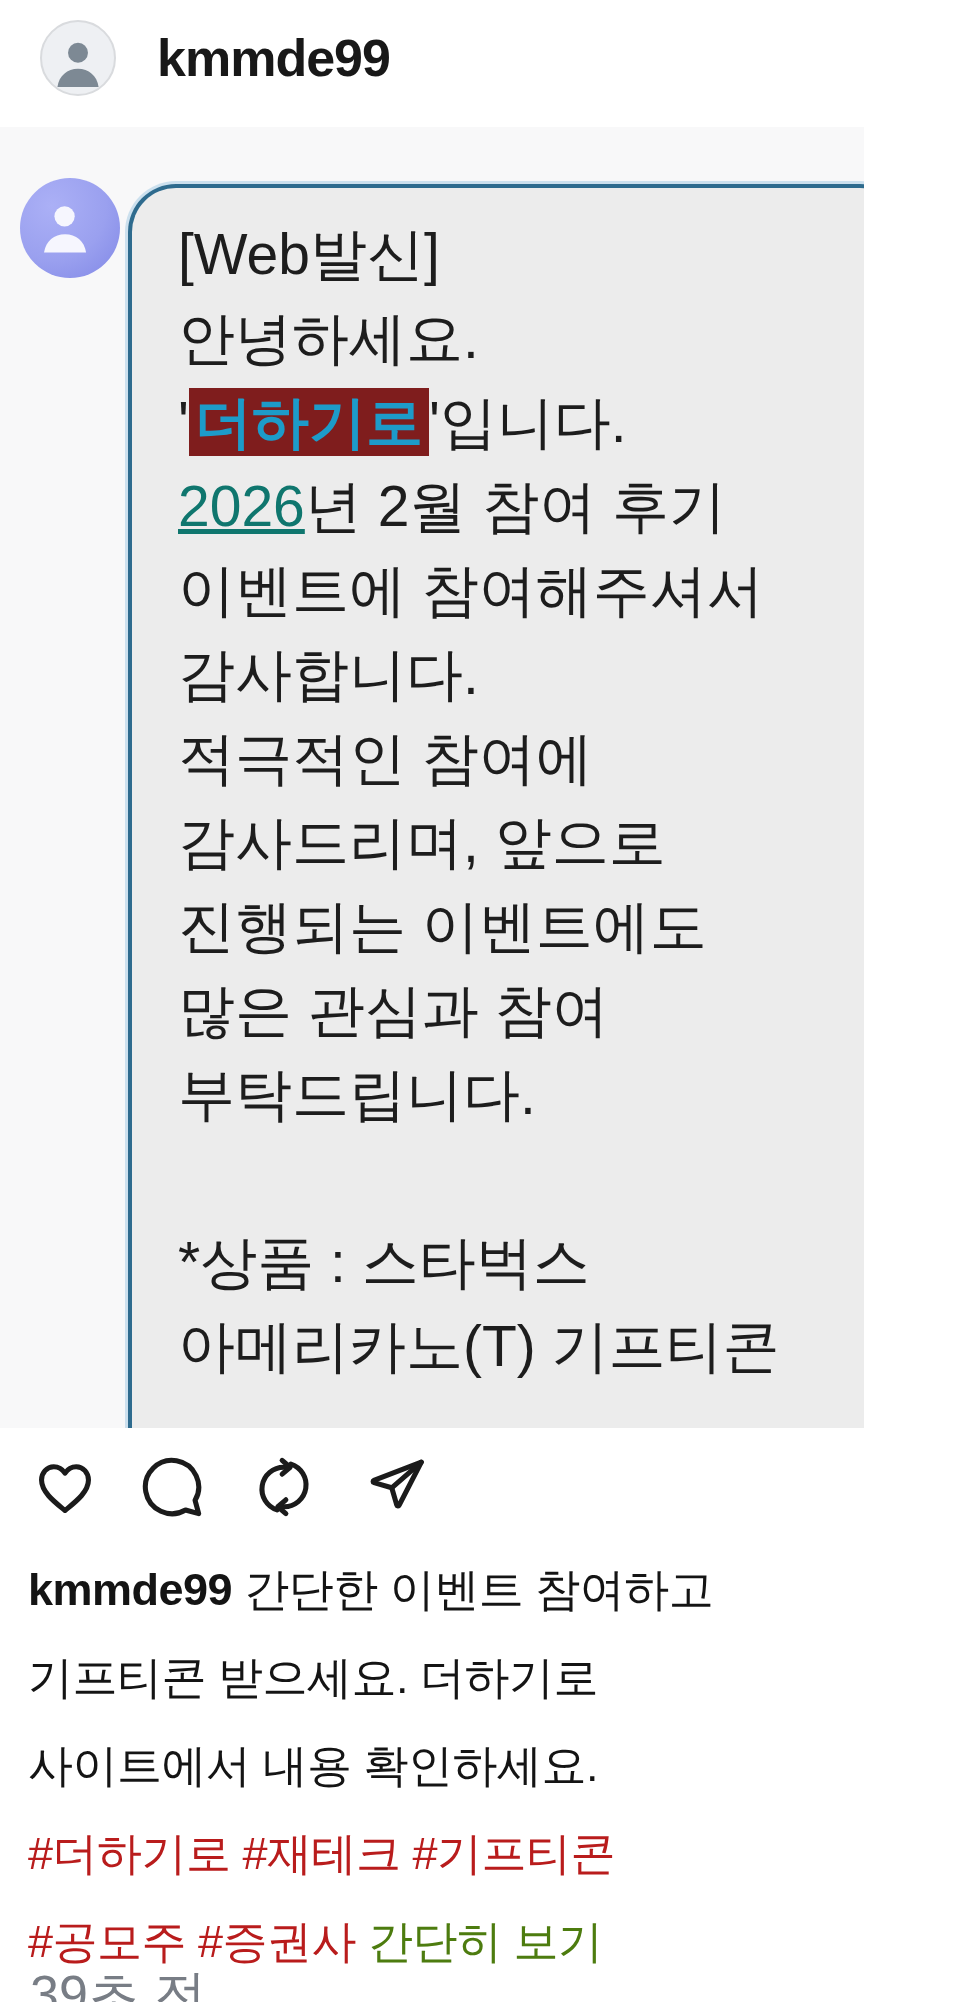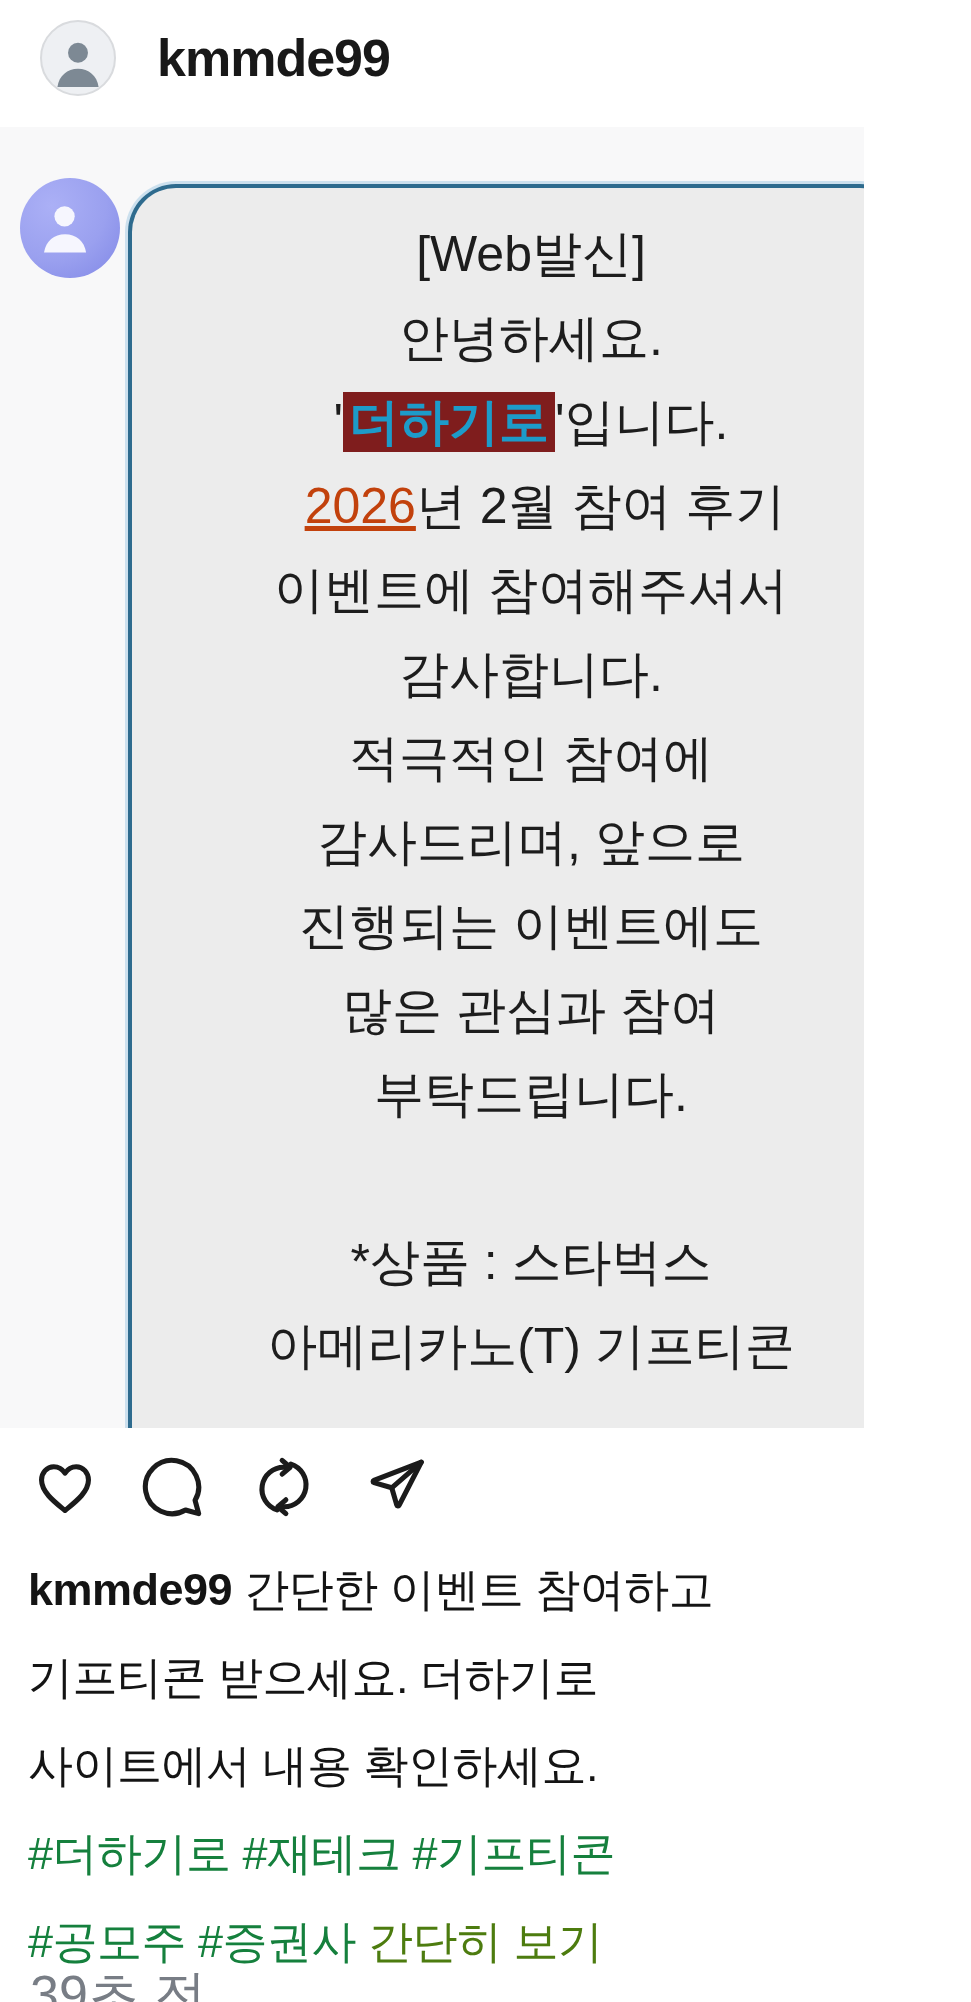--- a/index.html
+++ b/index.html
@@ -34,23 +34,23 @@
     overflow:hidden;
   }
   .msg-avatar svg{position:absolute;left:18px;top:16px;width:58px;height:64px;fill:#f6f6fe;}
   .bubble{
     position:absolute;left:128px;top:57px;width:780px;height:1260px;box-sizing:border-box;
     background:#ececec;border:4px solid #2e6b8e;border-bottom:none;
     border-radius:48px 48px 0 0;
     box-shadow:0 0 0 3px rgba(150,195,225,0.45);
     padding:24px 20px 0 46px;overflow:hidden;
   }
-  .bline{font-size:50px;line-height:84px;color:#1d1d1d;white-space:nowrap;text-align:center;}
+  .bline{font-size:57px;line-height:84px;color:#1d1d1d;white-space:nowrap;}
   .brand-hl{color:#1d9bc9;background:#7f1d1d;font-weight:700;padding:2px 6px;}
-  .year-link{color:#c2410c;text-decoration:underline;margin-left:28px;}
+  .year-link{color:#0f766e;text-decoration:underline;}
   .bspacer{height:84px;}
 
   
   .edge-outline{
     position:absolute;left:956px;width:90px;border:4px solid #a9a9a9;border-radius:22px;
     background:transparent;z-index:6;
   }
   .edge-a{top:148px;height:212px;}
   .edge-b{top:1252px;height:252px;}
 
@@ -63,21 +63,21 @@
   .ic-repost{left:252px;top:27px;}
   .ic-send{left:364px;top:27px;}
   .ic-save{left:888px;top:25px;}
 
   
   .caption{
     position:absolute;left:28px;top:1546px;width:918px;
     font-size:45px;line-height:88px;color:#141414;letter-spacing:-0.5px;z-index:3;
   }
   .cap-user{font-weight:700;}
-  .hashtag{color:#15803d;cursor:pointer;}
+  .hashtag{color:#b91c1c;cursor:pointer;}
   .see-simple{color:#4d7c0f;cursor:pointer;}
   .timestamp{
     position:absolute;left:30px;top:1964px;font-size:52px;line-height:60px;color:#787d85;z-index:3;
   }
 </style>
 </head>
 <body>
 
 <div class="page">
 

